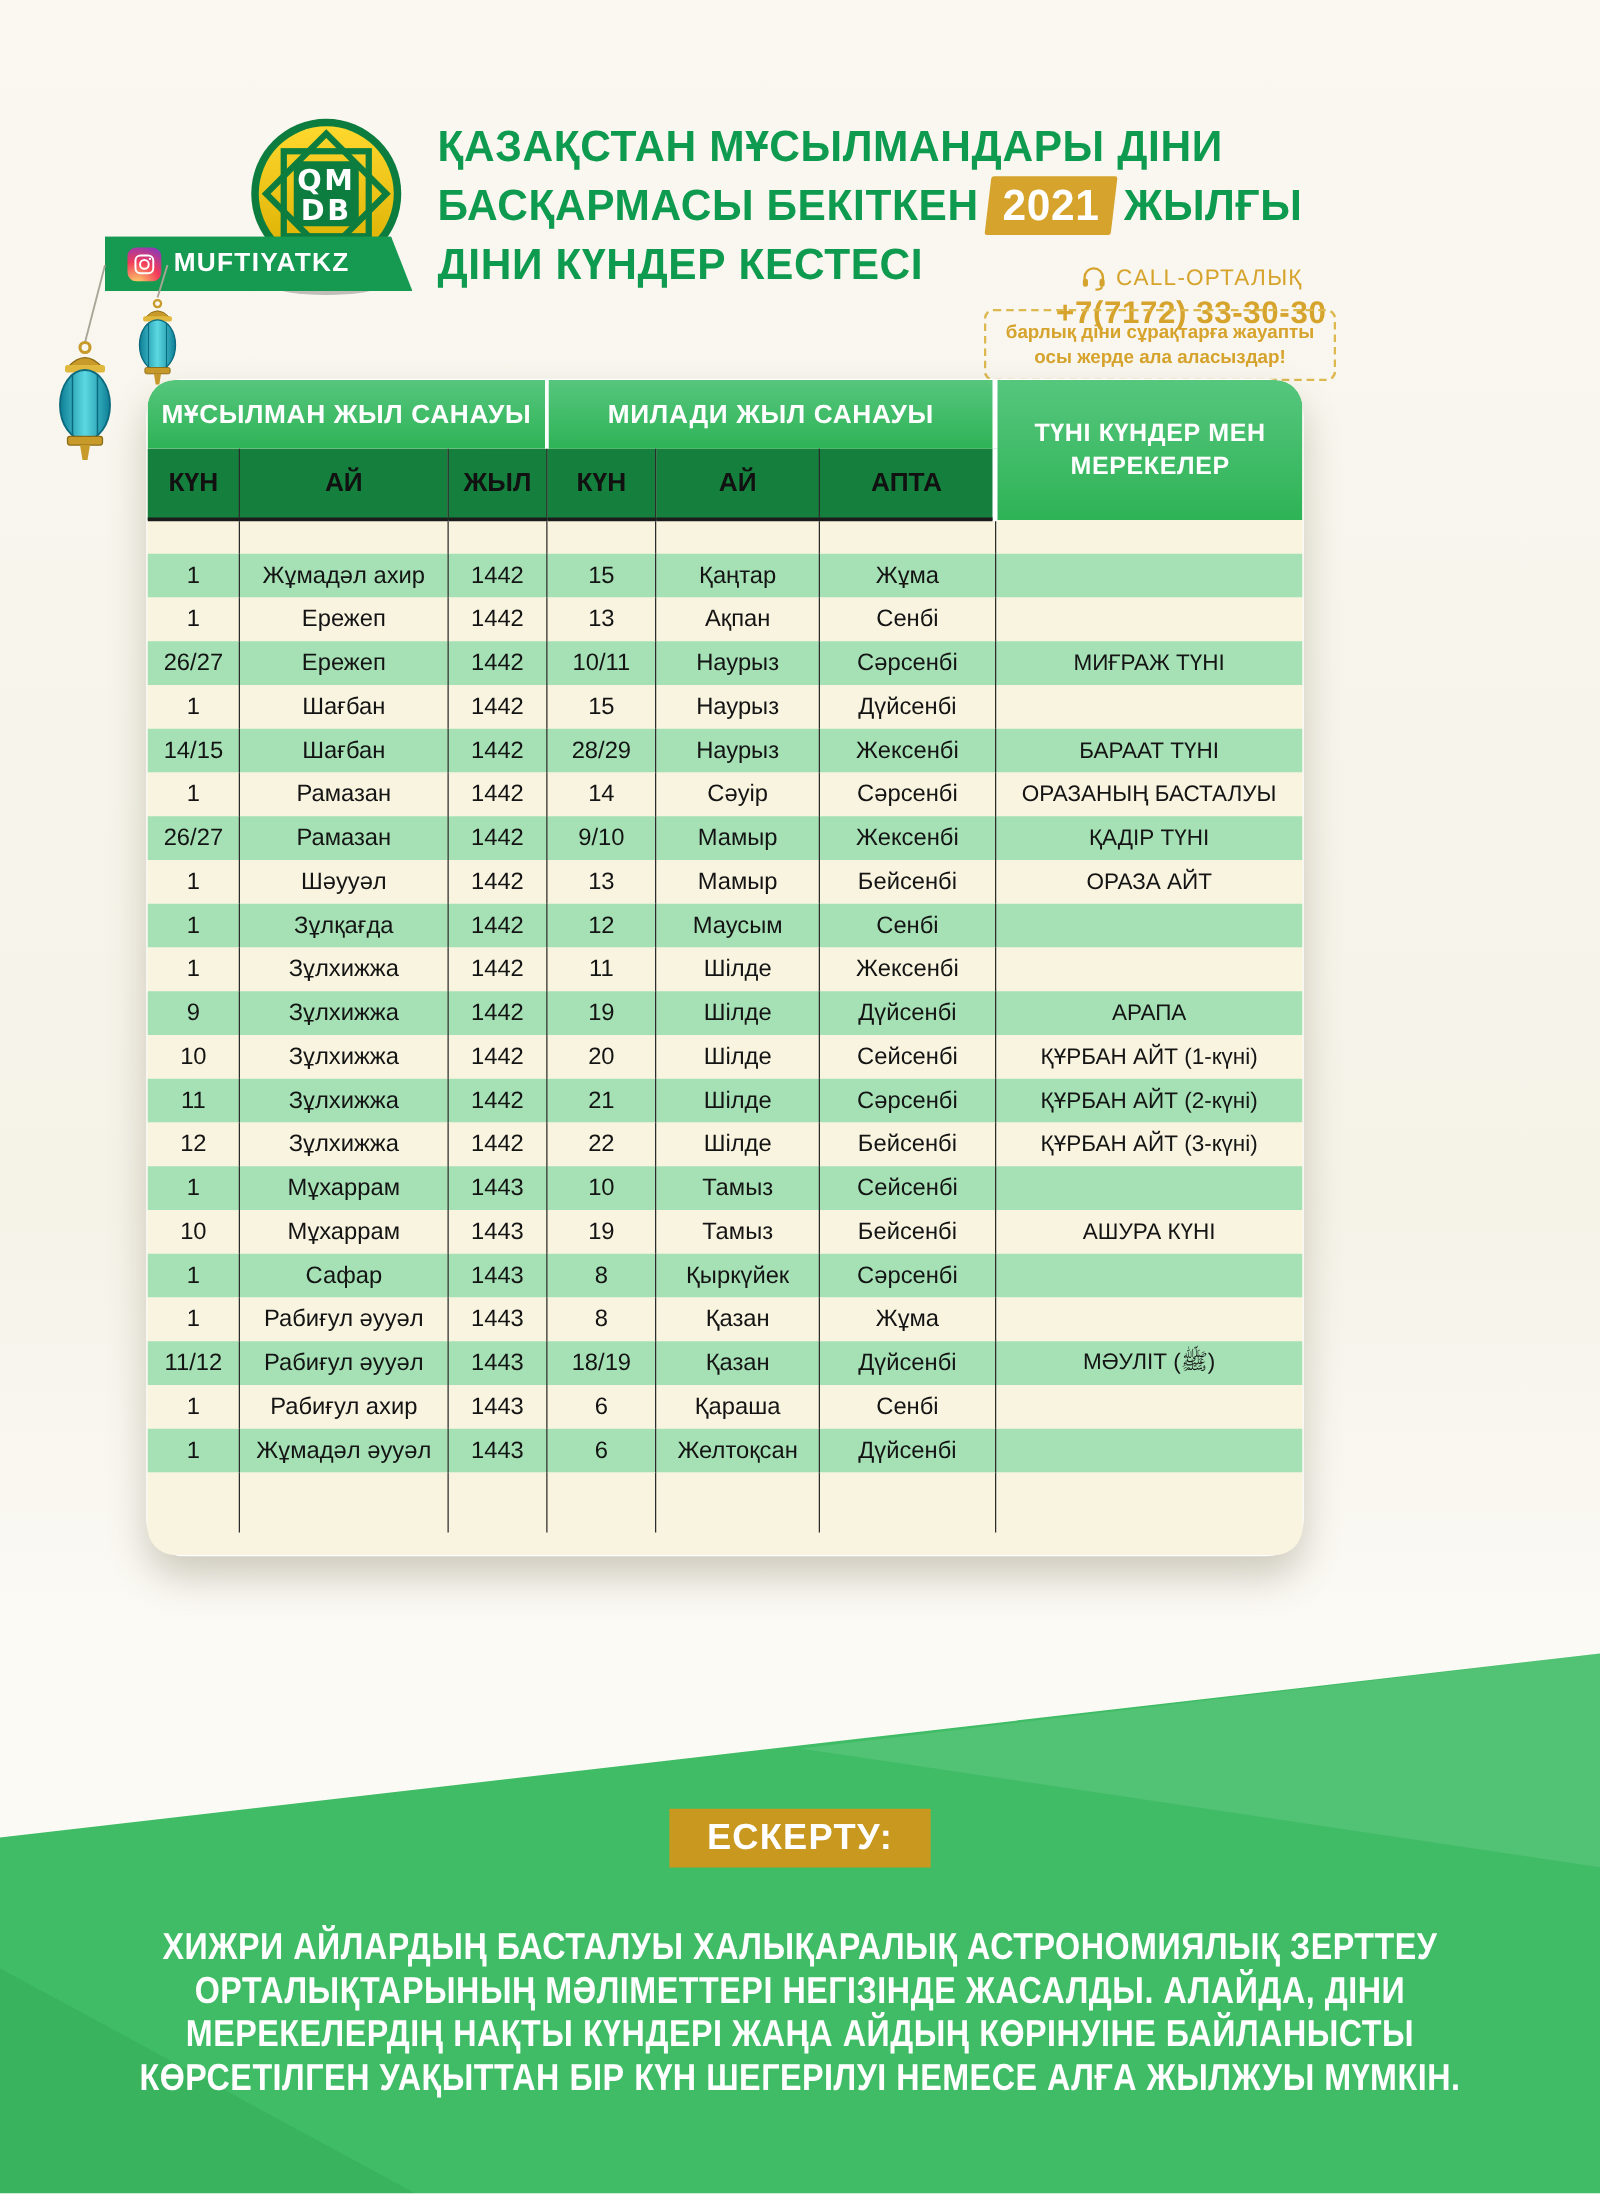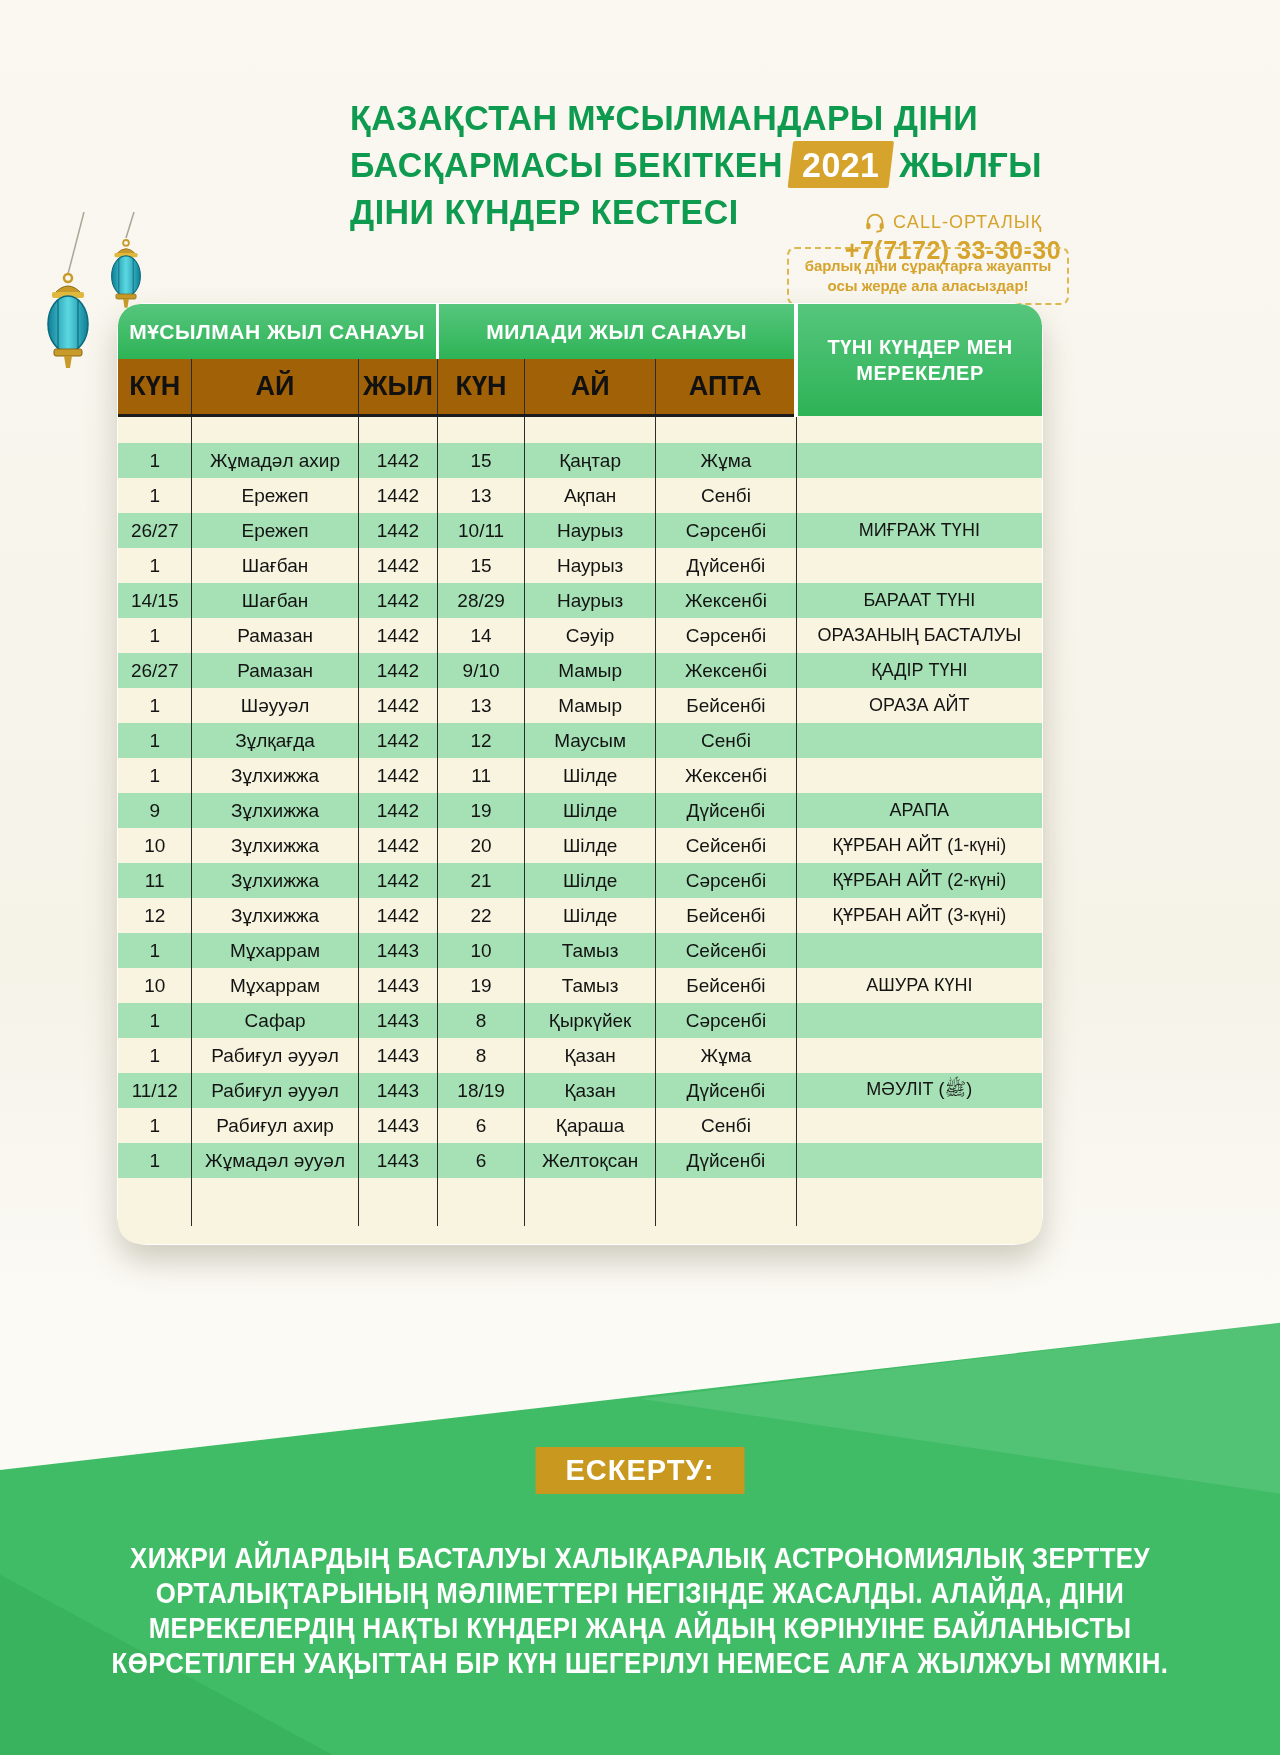--- a/index.html
+++ b/index.html
@@ -30,21 +30,21 @@
   .table-card{position:absolute;left:117px;top:303px;width:926px;height:942px;background:#fff;
               border-radius:30px;padding:1px;box-sizing:border-box;
               box-shadow:0 16px 30px rgba(110,100,70,.30);}
   .table-inner{width:100%;height:100%;border-radius:22px;overflow:hidden;background:#f8f4df;}
   table.cal{width:100%;border-collapse:collapse;table-layout:fixed;}
   th,td{margin:0;padding:0;text-align:center;vertical-align:middle;}
   th.grp{height:55px;background:linear-gradient(180deg,#56c67d,#2eb356);color:#fff;
          font-size:21px;font-weight:bold;letter-spacing:.5px;}
   th.grp-left{border-top-left-radius:22px;border-right:3px solid #fff;}
   th.grp-hol{border-top-right-radius:22px;border-left:4px solid #fff;font-size:20px;line-height:26px;padding:0 20px;}
-  tr.cols th{height:55px;background:#a16207;color:#111;font-size:27px;font-weight:bold;
+  tr.cols th{height:55px;background:#15803d;color:#111;font-size:21px;font-weight:bold;
              border-bottom:3px solid #1c1c1c;border-right:1px solid #2c2c2c;}
   tr.cols th:last-child{border-right:none;}
   tbody td{height:35px;font-size:19px;color:#141414;border-right:1px solid #2c2c2c;}
   tbody td:last-child{border-right:none;font-size:18px;}
   tr.green td{background:#a5e1b5;}
   tr.cream td{background:#f8f4df;}
   tr.spacer-top td{height:26px;background:#f8f4df;}
   tr.spacer-bottom td{height:48px;background:#f8f4df;}
   
   .wedge{position:absolute;left:0;top:1280px;width:1280px;height:475px;}
@@ -56,21 +56,49 @@
               padding:7px 30px;}
   .note-text{position:absolute;left:0;width:1280px;top:1540px;text-align:center;color:#fff;
              font-weight:bold;font-size:30px;line-height:35px;letter-spacing:.5px;
              transform:scaleX(.86);}
 </style>
 </head>
 <body>
 
 <div class="page">
 
-
+  <div class="logo-wrap">
+    <svg width="126" height="146" viewBox="0 0 126 146">
+      <defs>
+        <linearGradient id="gold" x1="0" y1="0" x2="0" y2="1">
+          <stop offset="0" stop-color="#ffd82e"></stop>
+            <stop offset="1" stop-color="#d9ae00"></stop>
+        </linearGradient>
+      </defs>
+      <ellipse cx="63" cy="137" rx="42" ry="7" fill="rgba(60,60,60,.30)"></ellipse>
+      <circle cx="63" cy="63" r="60" fill="#0c7d3e"></circle>
+      <circle cx="63" cy="63" r="54" fill="url(#gold)"></circle>
+      <rect x="29" y="29" width="68" height="68" fill="none" stroke="#0c7d3e" stroke-width="5"></rect>
+      <rect x="29" y="29" width="68" height="68" fill="none" stroke="#0c7d3e" stroke-width="5" transform="rotate(45 63 63)"></rect>
+      <rect x="37" y="37" width="52" height="52" rx="7" fill="#0c7d3e"></rect>
+      <text x="63" y="60" text-anchor="middle" fill="#fff" font-family="DejaVu Sans, sans-serif" font-size="23" font-weight="bold" letter-spacing="2">QM</text>
+      <text x="63" y="84" text-anchor="middle" fill="#fff" font-family="DejaVu Sans, sans-serif" font-size="23" font-weight="bold" letter-spacing="2">DB</text>
+    </svg>
+  </div>
+
+  <div class="insta-bar">
+    <span class="ig-badge">
+      <svg width="19" height="19" viewBox="0 0 24 24" fill="none" stroke="#fff" stroke-width="2">
+        <rect x="3" y="3" width="18" height="18" rx="5"></rect>
+        <circle cx="12" cy="12" r="4.4"></circle>
+        <circle cx="17.6" cy="6.4" r="1.2" fill="#fff" stroke="none"></circle>
+      </svg>
+    </span>
+    <span class="insta-handle">MUFTIYATKZ</span>
+  </div>
 
   <div class="title">
     <div>ҚАЗАҚСТАН МҰСЫЛМАНДАРЫ ДІНИ</div>
     <div>
       <span>БАСҚАРМАСЫ БЕКІТКЕН</span><span class="year-badge"><span>2021</span></span><span>ЖЫЛҒЫ</span>
     </div>
     <div>ДІНИ КҮНДЕР КЕСТЕСІ</div>
   </div>
 
   <div class="call-center">

